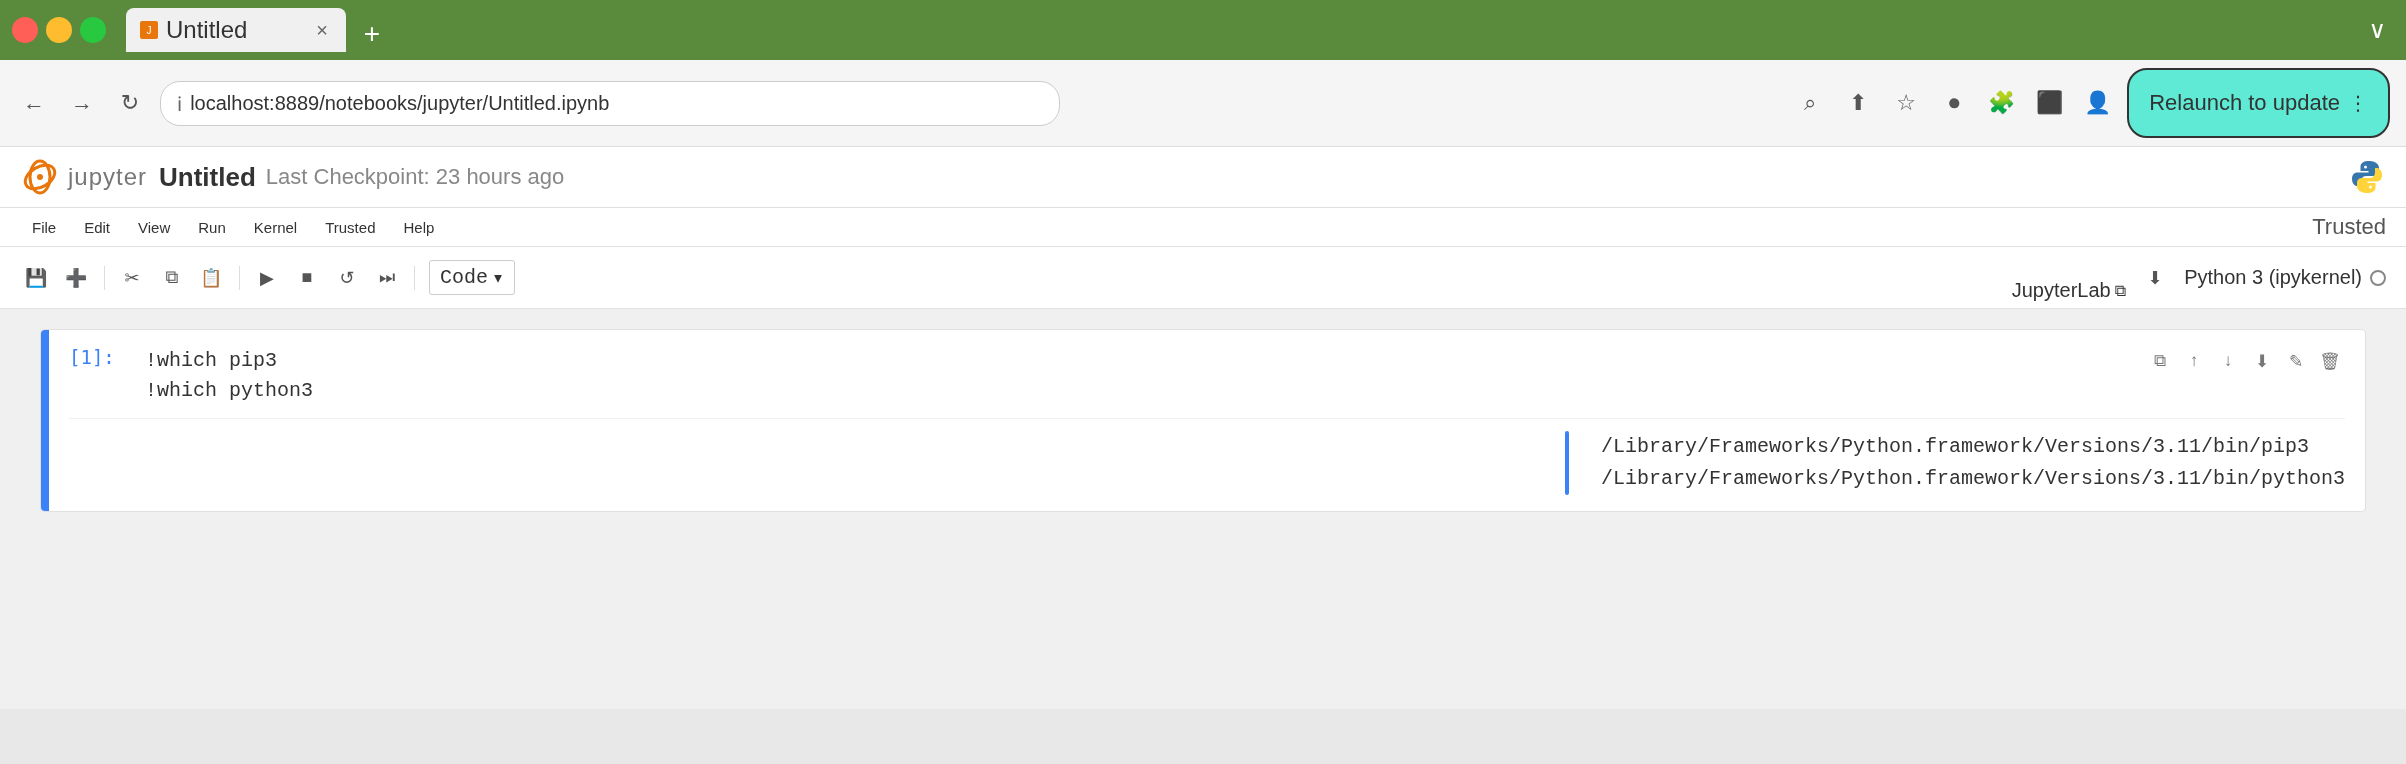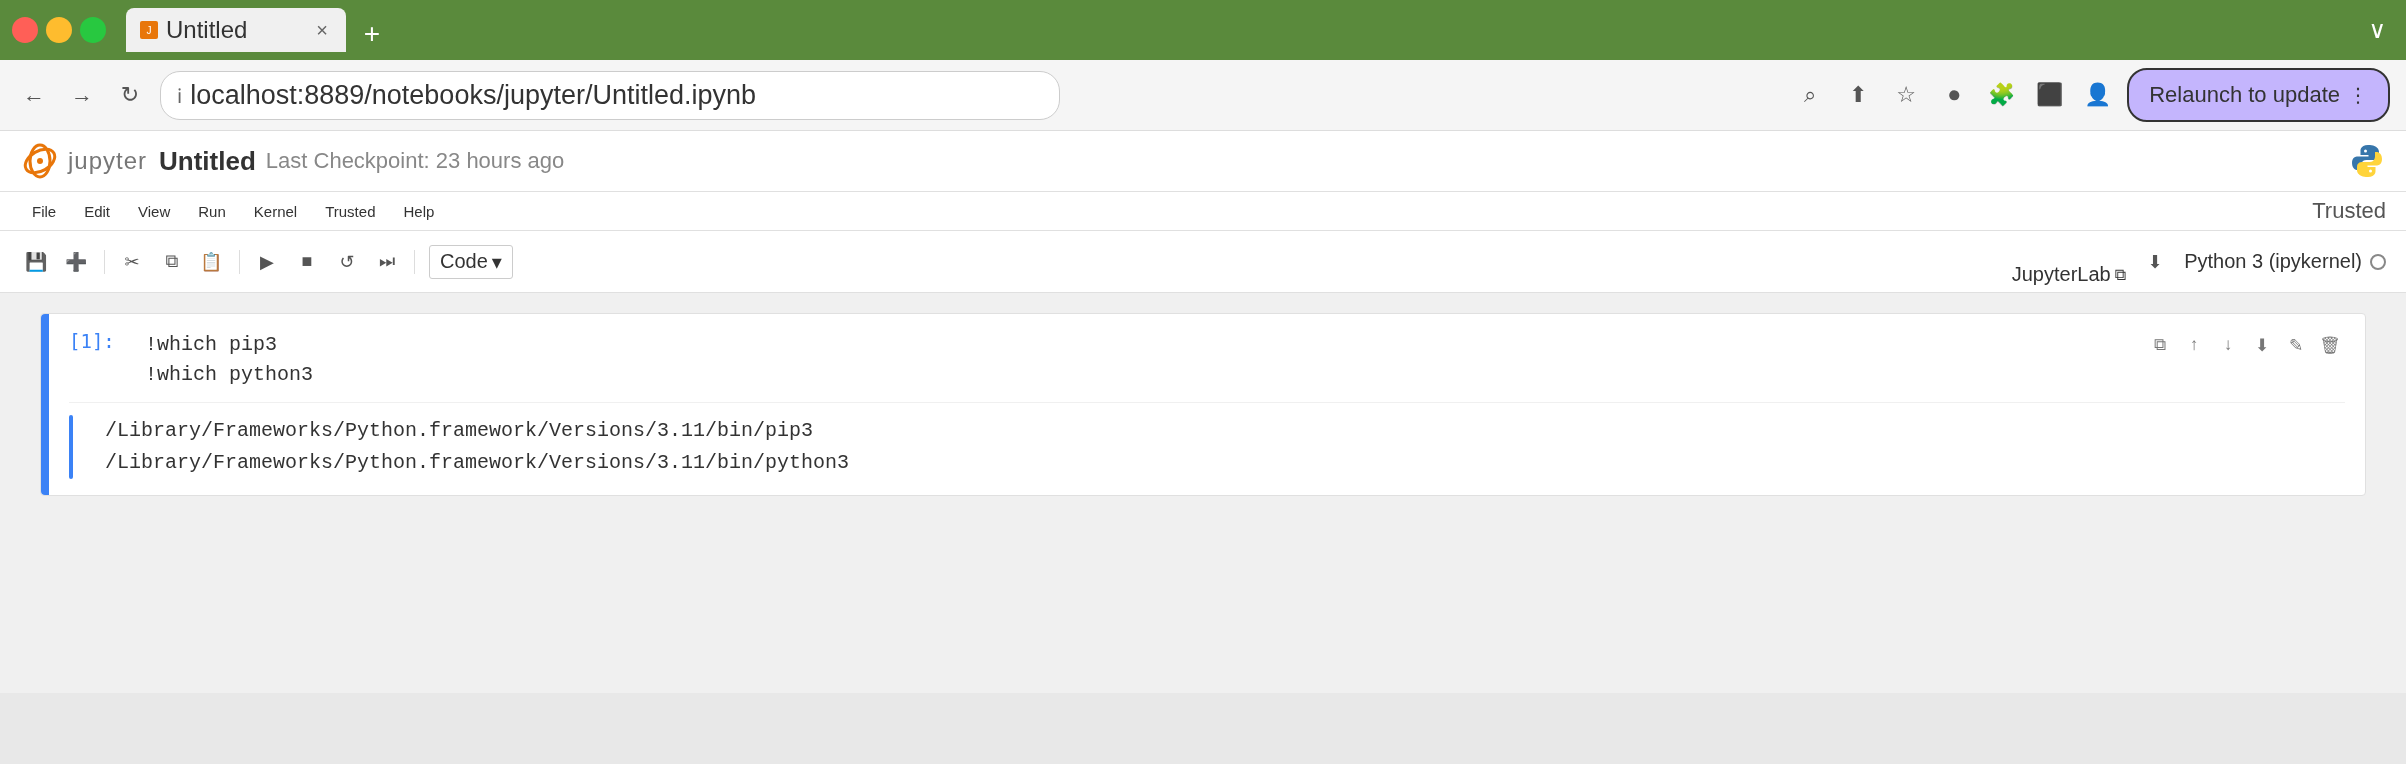--- a/index.html
+++ b/index.html
@@ -20,24 +20,24 @@
     .tab-close { font-size: 20px; color: #666; cursor: pointer; padding: 2px 4px; }
     .tab-new { margin-left: 8px; width: 36px; height: 36px; display: flex; align-items: center; justify-content: center; font-size: 28px; color: white; cursor: pointer; }
     .tab-end { flex: 1; display: flex; justify-content: flex-end; align-items: center; padding-right: 8px; }
     .tab-chevron { color: white; font-size: 24px; }
 
     
     .address-bar { background: #f5f5f5; display: flex; align-items: center; padding: 8px 16px; gap: 12px; border-bottom: 1px solid #ddd; }
     .nav-btn { width: 36px; height: 36px; display: flex; align-items: center; justify-content: center; font-size: 22px; color: #555; cursor: pointer; border-radius: 50%; }
     .address-input { flex: 1; background: white; border: 1px solid #ccc; border-radius: 20px; padding: 8px 16px; font-size: 22px; color: #333; display: flex; align-items: center; gap: 8px; max-width: 900px; }
     .address-icon { color: #666; font-size: 20px; }
-    .address-text { font-size: 27px; color: #333; }
+    .address-text { font-size: 20px; color: #333; }
     .browser-actions { display: flex; align-items: center; gap: 10px; margin-left: auto; }
     .browser-action-btn { width: 38px; height: 38px; display: flex; align-items: center; justify-content: center; font-size: 22px; color: #555; cursor: pointer; border-radius: 50%; }
-    .relaunch-btn { background: #c4b5fd; border: 2px solid #333; border-radius: 20px; padding: 12px 20px; font-size: 22px; font-weight: 500; color: #333; cursor: pointer; white-space: nowrap; display: flex; align-items: center; gap: 8px; }
+    .relaunch-btn { background: #5eead4; border: 2px solid #333; border-radius: 20px; padding: 20px 20px; font-size: 22px; font-weight: 500; color: #333; cursor: pointer; white-space: nowrap; display: flex; align-items: center; gap: 8px; }
 
     
     .jupyter-app { background: white; width: 100%; }
 
     
     .jupyter-header { display: flex; align-items: center; padding: 10px 20px; border-bottom: 1px solid #e0e0e0; }
     .jupyter-logo { display: flex; align-items: center; gap: 8px; }
     .jupyter-logo-icon { width: 40px; height: 40px; }
     .jupyter-logo-text { font-size: 24px; color: #777; font-weight: 300; letter-spacing: 1px; }
     .jupyter-notebook-title { font-size: 26px; font-weight: 600; color: #333; margin-left: 12px; }
@@ -47,37 +47,37 @@
 
     
     .menu-bar { display: flex; align-items: center; padding: 6px 20px; border-bottom: 1px solid #e0e0e0; gap: 4px; }
     .menu-item { font-size: 15px; color: #333; padding: 4px 12px; cursor: pointer; border-radius: 4px; }
     .trusted-right { margin-left: auto; font-size: 22px; color: #555; }
 
     
     .toolbar { display: flex; align-items: center; padding: 6px 20px; border-bottom: 1px solid #e0e0e0; gap: 6px; }
     .toolbar-btn { width: 34px; height: 34px; display: flex; align-items: center; justify-content: center; font-size: 18px; color: #555; cursor: pointer; border: 1px solid transparent; border-radius: 3px; }
     .toolbar-separator { width: 1px; height: 24px; background: #ddd; margin: 0 4px; }
-    .cell-type-select { display: flex; align-items: center; gap: 4px; border: 1px solid #ccc; border-radius: 3px; padding: 4px 10px; font-size: 20px; color: #333; cursor: pointer; margin-left: 4px; }
+    .cell-type-select { display: flex; align-items: center; gap: 4px; border: 1px solid #ccc; border-radius: 3px; padding: 4px 10px; font-size: 20px; color: #333; cursor: pointer; margin-left: 4px; font-family: Liberation Mono, monospace; }
     .toolbar-right { margin-left: auto; display: flex; align-items: center; gap: 12px; font-size: 20px; color: #333; }
     .jupyterlab-link { display: flex; align-items: center; gap: 4px; color: #333; cursor: pointer; margin-top: 26px; }
     .kernel-info { display: flex; align-items: center; gap: 8px; color: #333; }
     .kernel-circle { width: 16px; height: 16px; border-radius: 50%; border: 2px solid #888; }
 
     
     .notebook-content { padding: 20px 40px; background: #f0f0f0; min-height: 400px; }
     .cell { background: white; border-radius: 4px; border: 1px solid #e0e0e0; margin-bottom: 16px; display: flex; position: relative; }
     .cell-sidebar { width: 8px; background: #3b82f6; border-radius: 4px 0 0 4px; }
     .cell-content { flex: 1; padding: 16px 20px; }
     .cell-input { display: flex; align-items: flex-start; gap: 16px; }
     .cell-label { font-size: 19px; color: #3b82f6; font-family: monospace; white-space: nowrap; min-width: 60px; }
     .cell-code { font-family: 'Courier New', Courier, monospace; font-size: 20px; color: #333; line-height: 1.5; }
     .cell-output { margin-top: 12px; padding-top: 12px; border-top: 1px solid #f0f0f0; }
     .cell-output-sidebar { width: 4px; background: #3b82f6; margin-right: 16px; border-radius: 2px; }
-    .cell-output-content { display: flex; gap: 16px; }
+    .cell-output-content { display: flex; gap: 16px; justify-content: flex-end; }
     .cell-output-text { font-family: 'Courier New', Courier, monospace; font-size: 20px; color: #333; line-height: 1.6; }
     .cell-actions { display: flex; align-items: center; gap: 4px; padding: 8px 12px; position: absolute; top: 8px; right: 8px; }
     .cell-action-btn { width: 30px; height: 30px; display: flex; align-items: center; justify-content: center; font-size: 17px; color: #777; cursor: pointer; border-radius: 3px; }
   </style>
 </head>
 <body>
 
 <div class="browser-chrome">
 
   <div class="title-bar">

